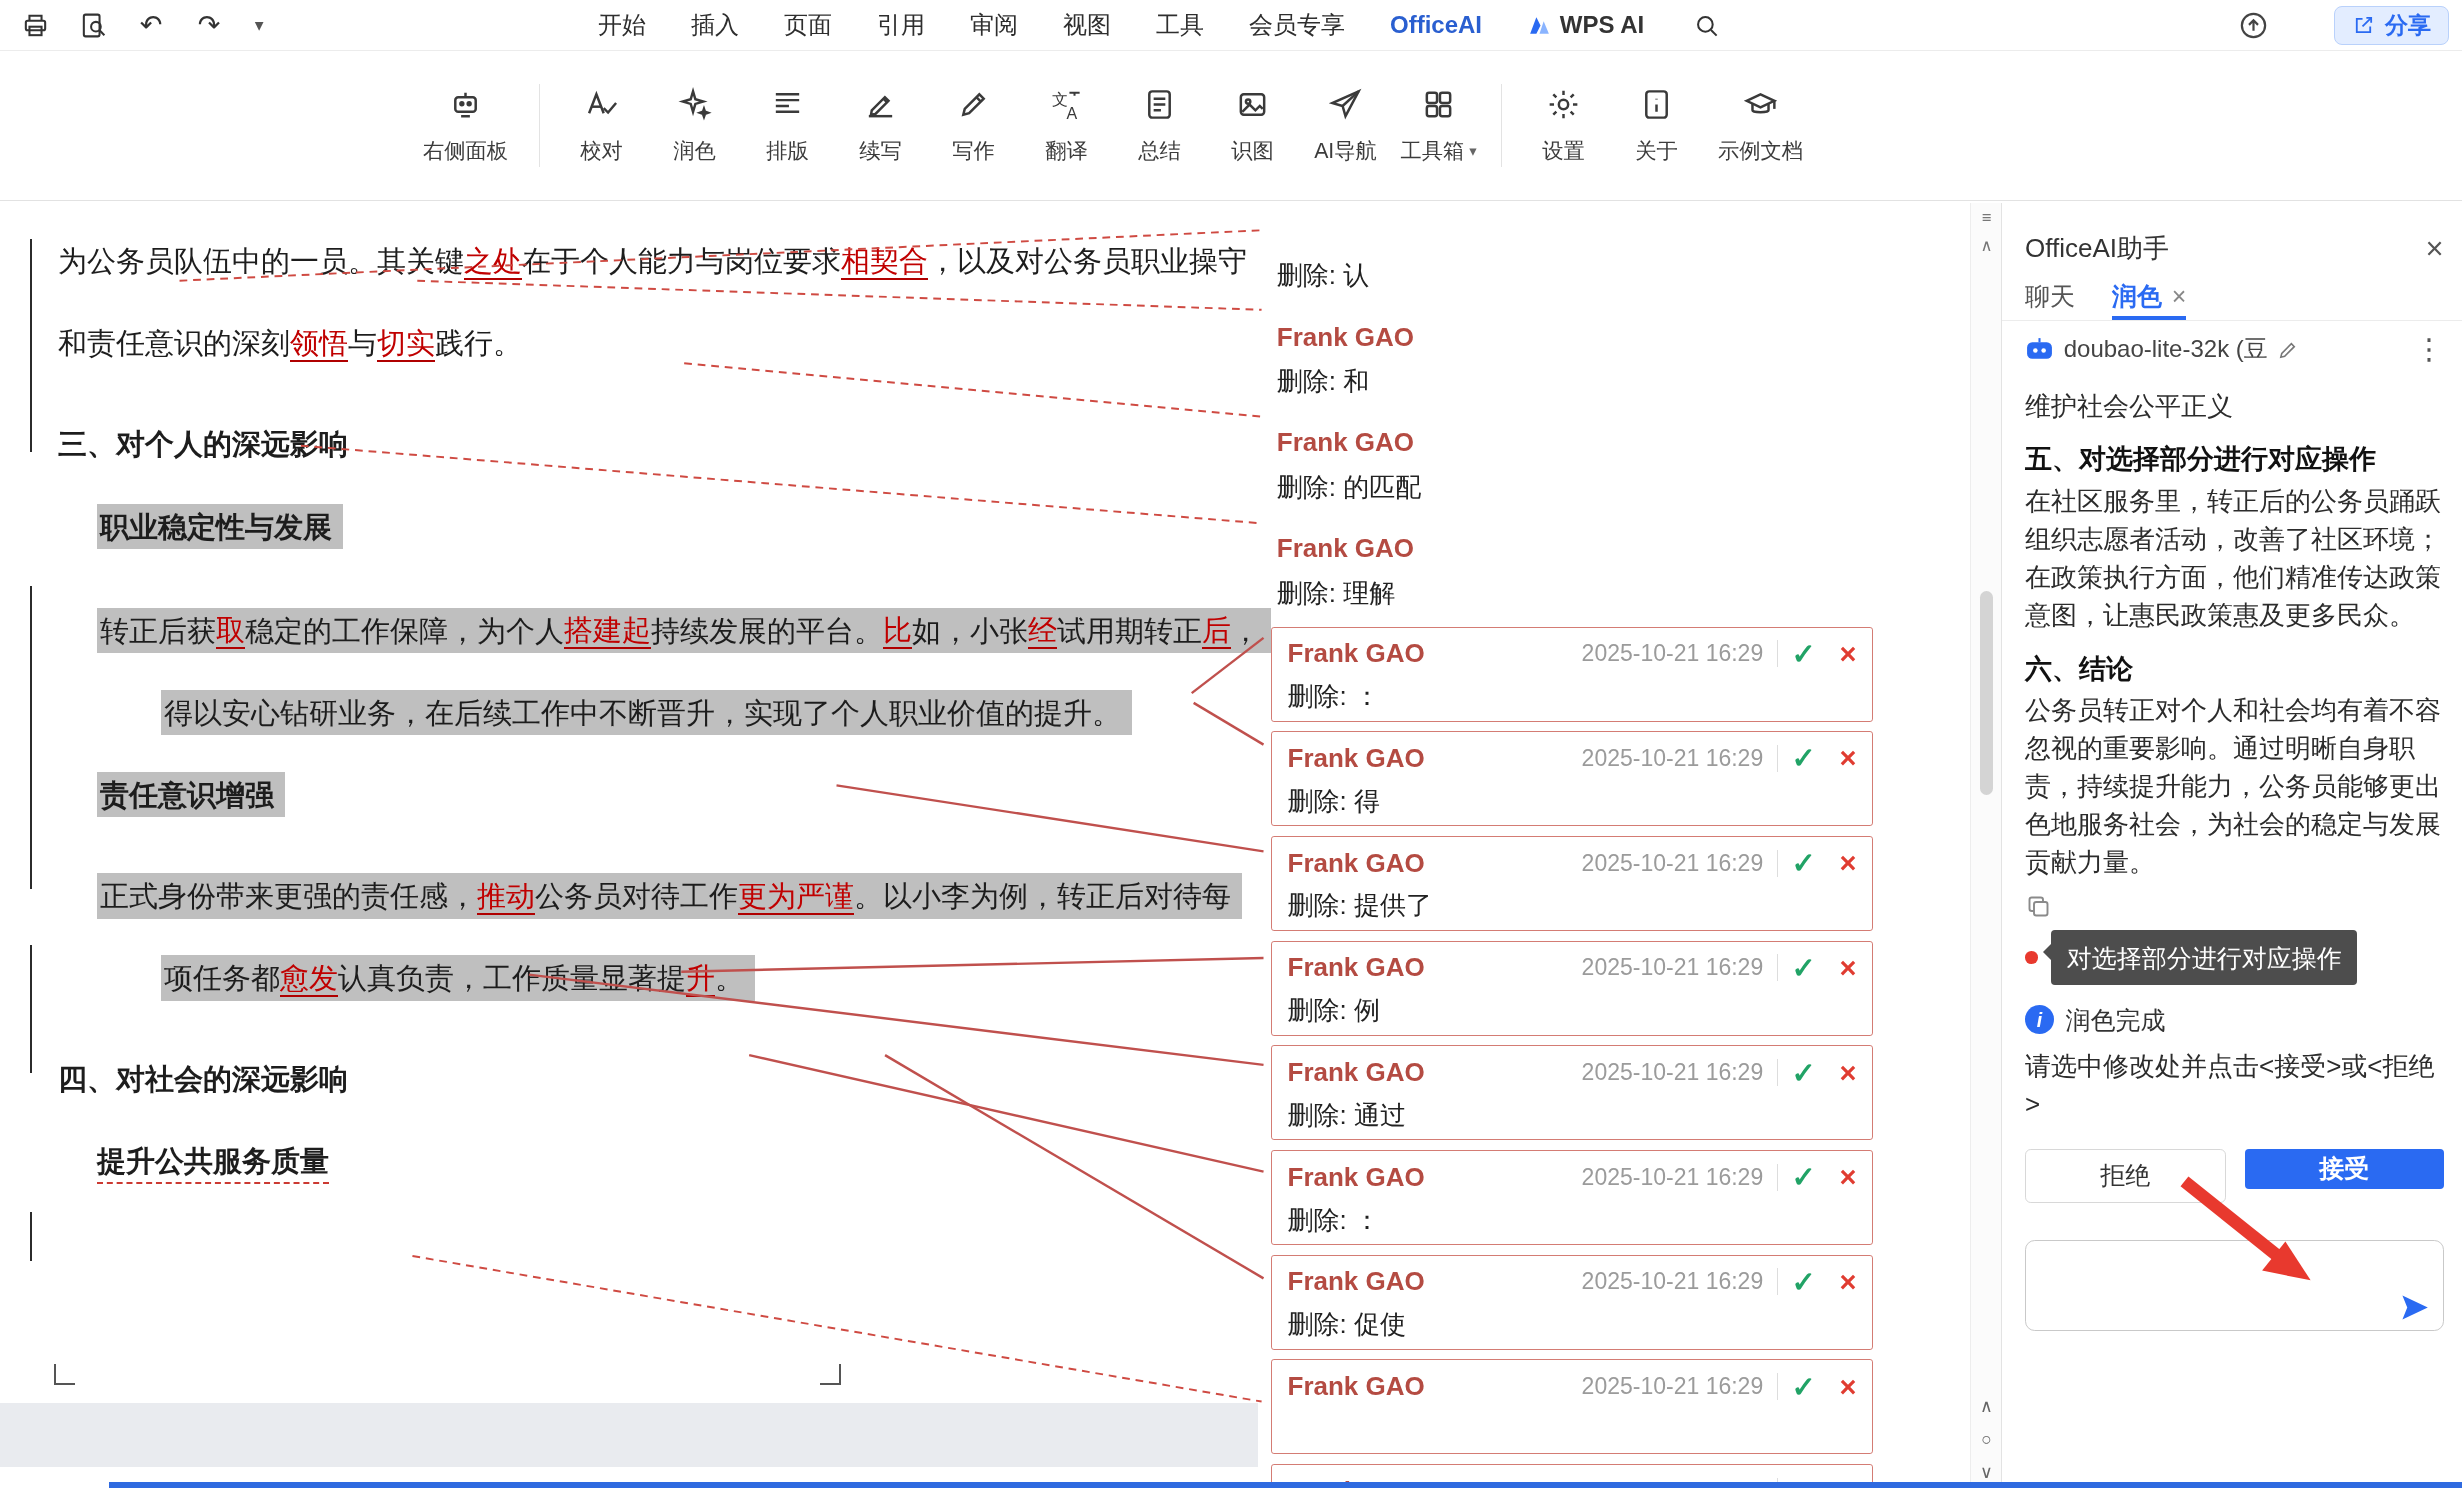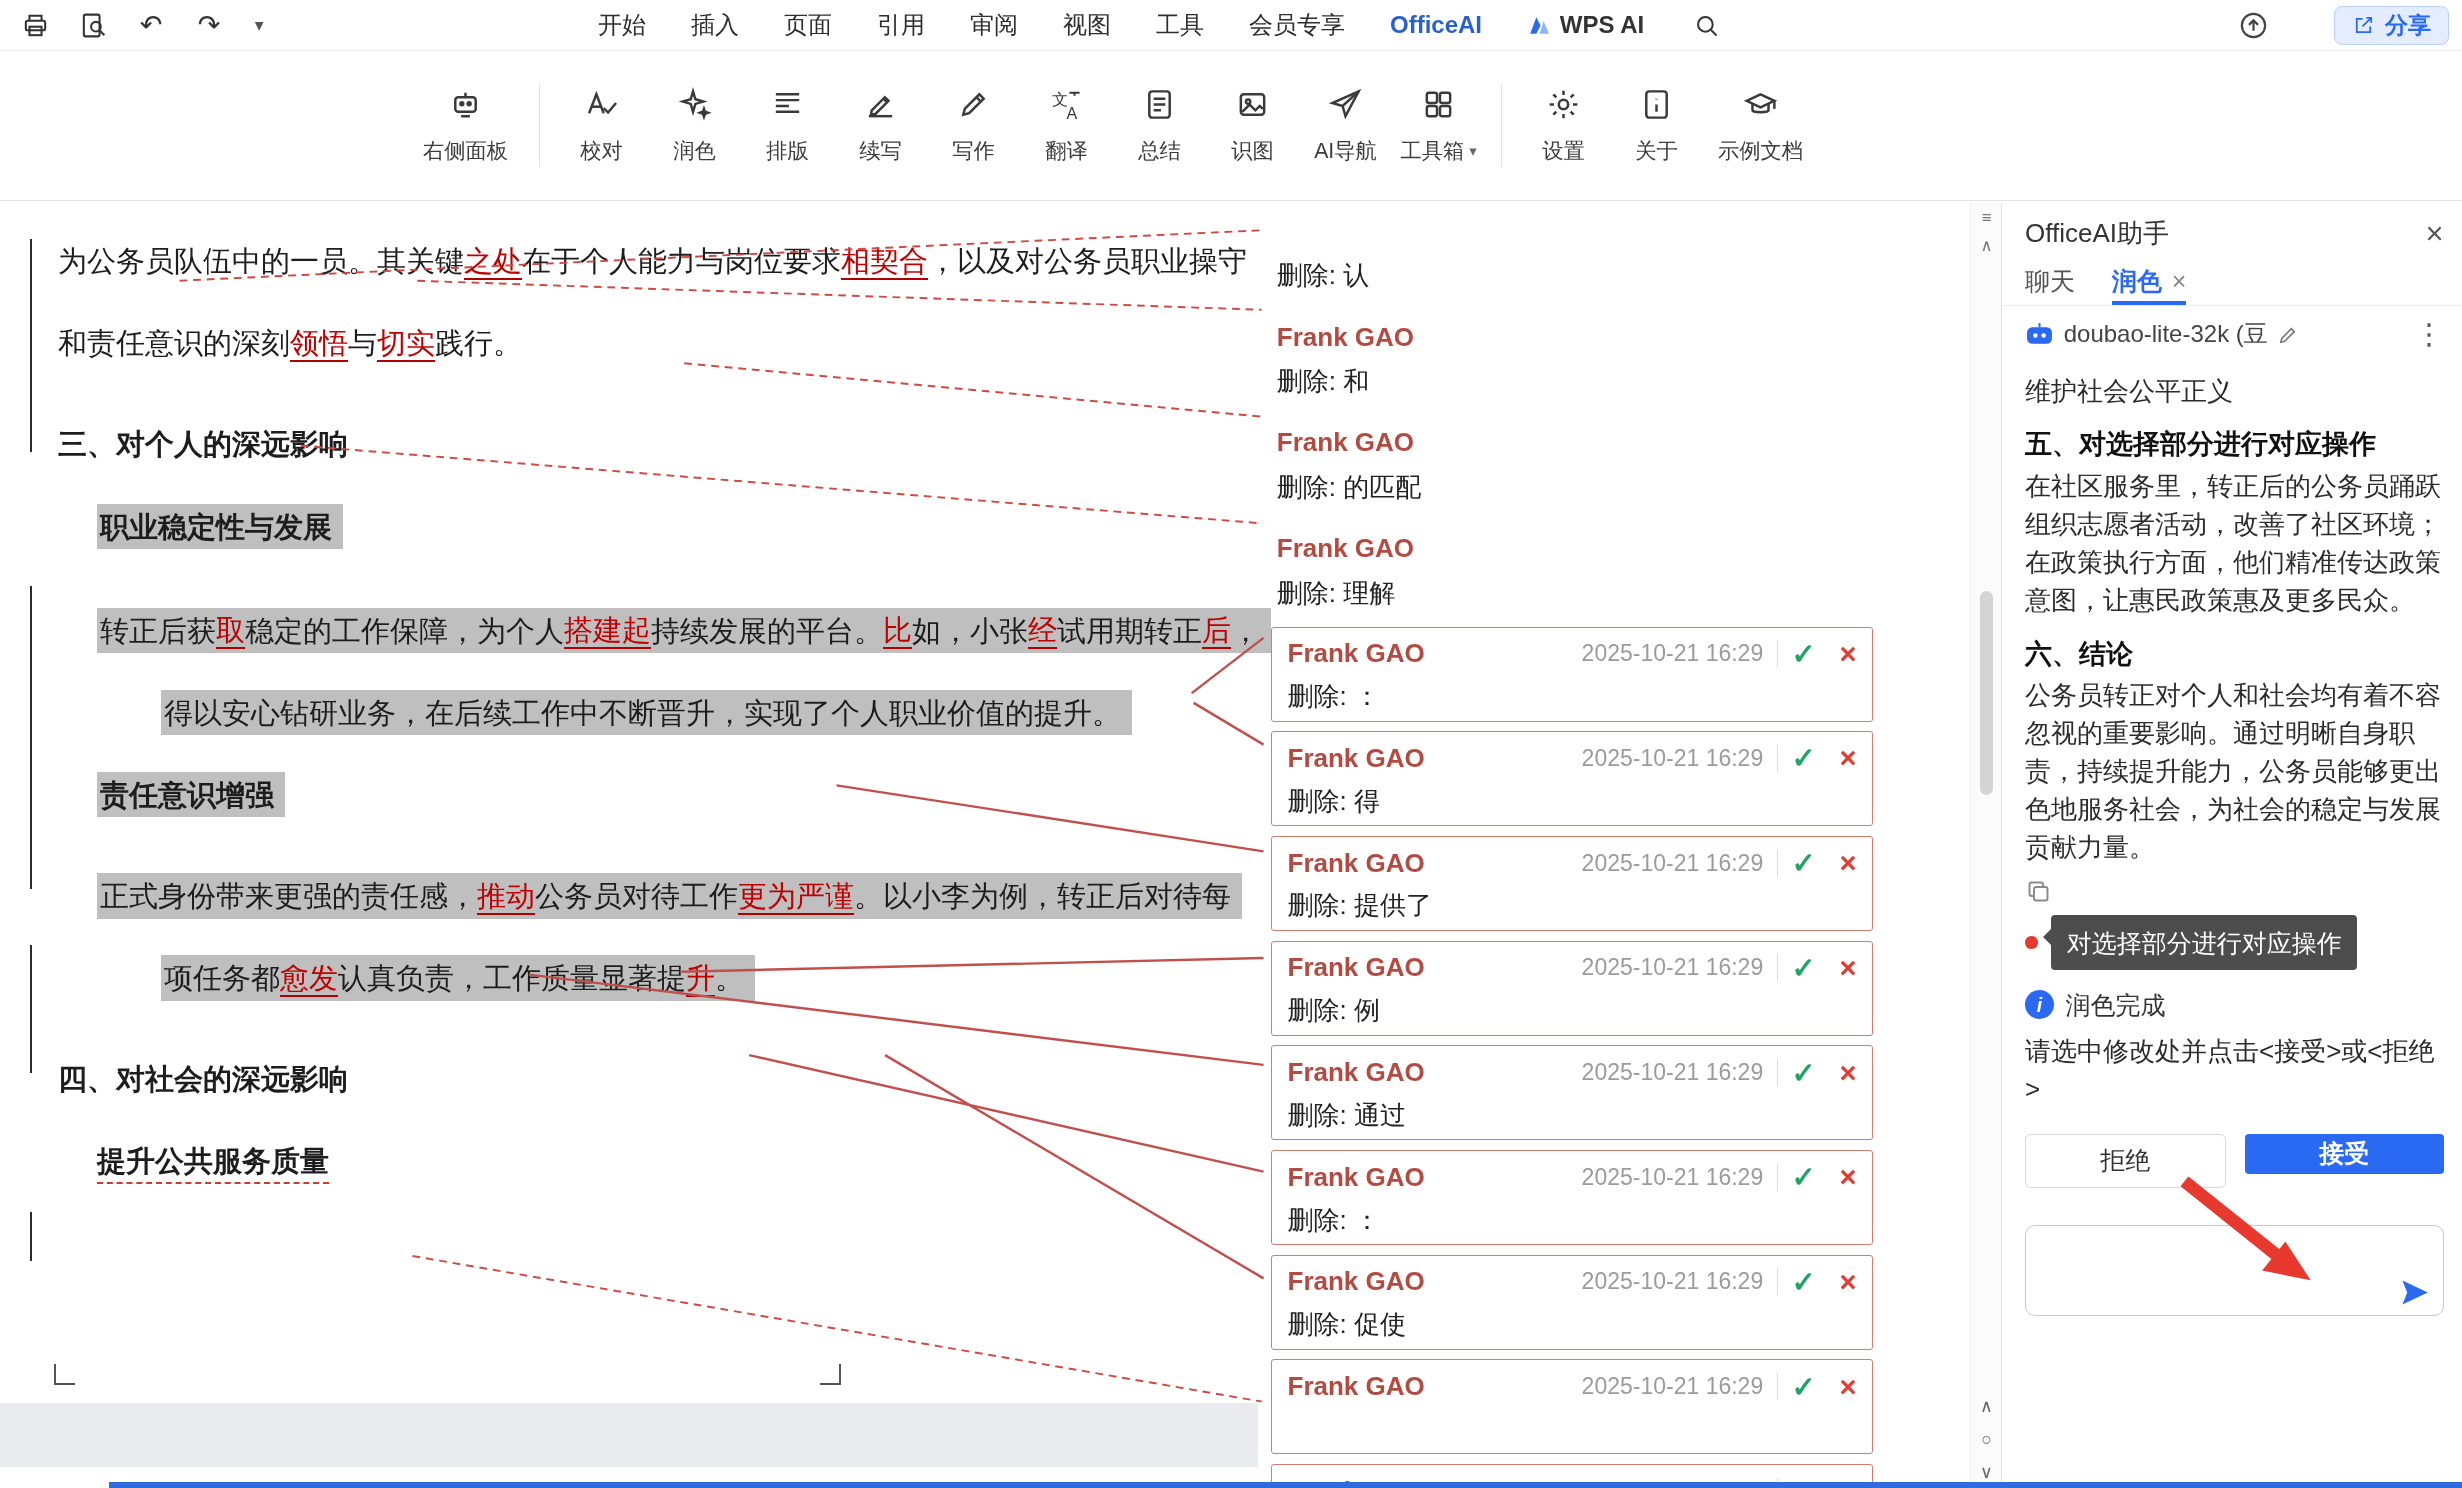--- a/index.html
+++ b/index.html
@@ -73,21 +73,21 @@
   .ss-top{position:absolute;top:5.8px;left:0;width:100%;display:flex;flex-direction:column;align-items:center;
           gap:11.6px;color:#777;font-size:16.5px;}
   .ss-thumb{position:absolute;left:8.7px;top:388px;width:13.6px;height:204px;background:#d4d4d4;border-radius:6.8px;}
   .ss-bottom{position:absolute;bottom:7.8px;left:0;width:100%;display:flex;flex-direction:column;align-items:center;
              gap:15.5px;color:#666;font-size:17.5px;}
   .ss-btn{cursor:pointer;line-height:1;}
 
   
   .panel{position:absolute;left:2001px;top:203px;width:462px;height:1286px;background:#fff;
          border-left:1px solid #e3e3e3;box-sizing:border-box;padding:0 19.4px 0 23px;z-index:10;}
-  .p-head{display:flex;align-items:center;height:50px;margin-top:5px;}
+  .p-head{display:flex;align-items:center;height:50px;margin-top:20px;}
   .p-title{font-size:26px;color:#333;}
   .p-close{margin-left:auto;font-size:31px;color:#555;cursor:pointer;line-height:1;}
   .p-tabs{display:flex;gap:37px;height:47px;align-items:stretch;border-bottom:1px solid #ececec;
           margin:0 -19.4px 0 -23px;padding:0 19.4px 0 23px;font-size:25px;color:#555;}
   .p-tab{display:flex;align-items:center;cursor:pointer;position:relative;}
   .p-tab.active{color:#2a6af2;font-weight:bold;gap:9.7px;}
   .p-tab.active::after{content:"";position:absolute;left:0;right:0;bottom:0;height:3.9px;background:#2a6af2;}
   .p-tab-x{color:#888;font-weight:normal;font-size:25px;}
   .p-model{display:flex;align-items:center;gap:9.7px;height:56px;font-size:24px;color:#444;}
   .p-edit{display:inline-flex;cursor:pointer;}

